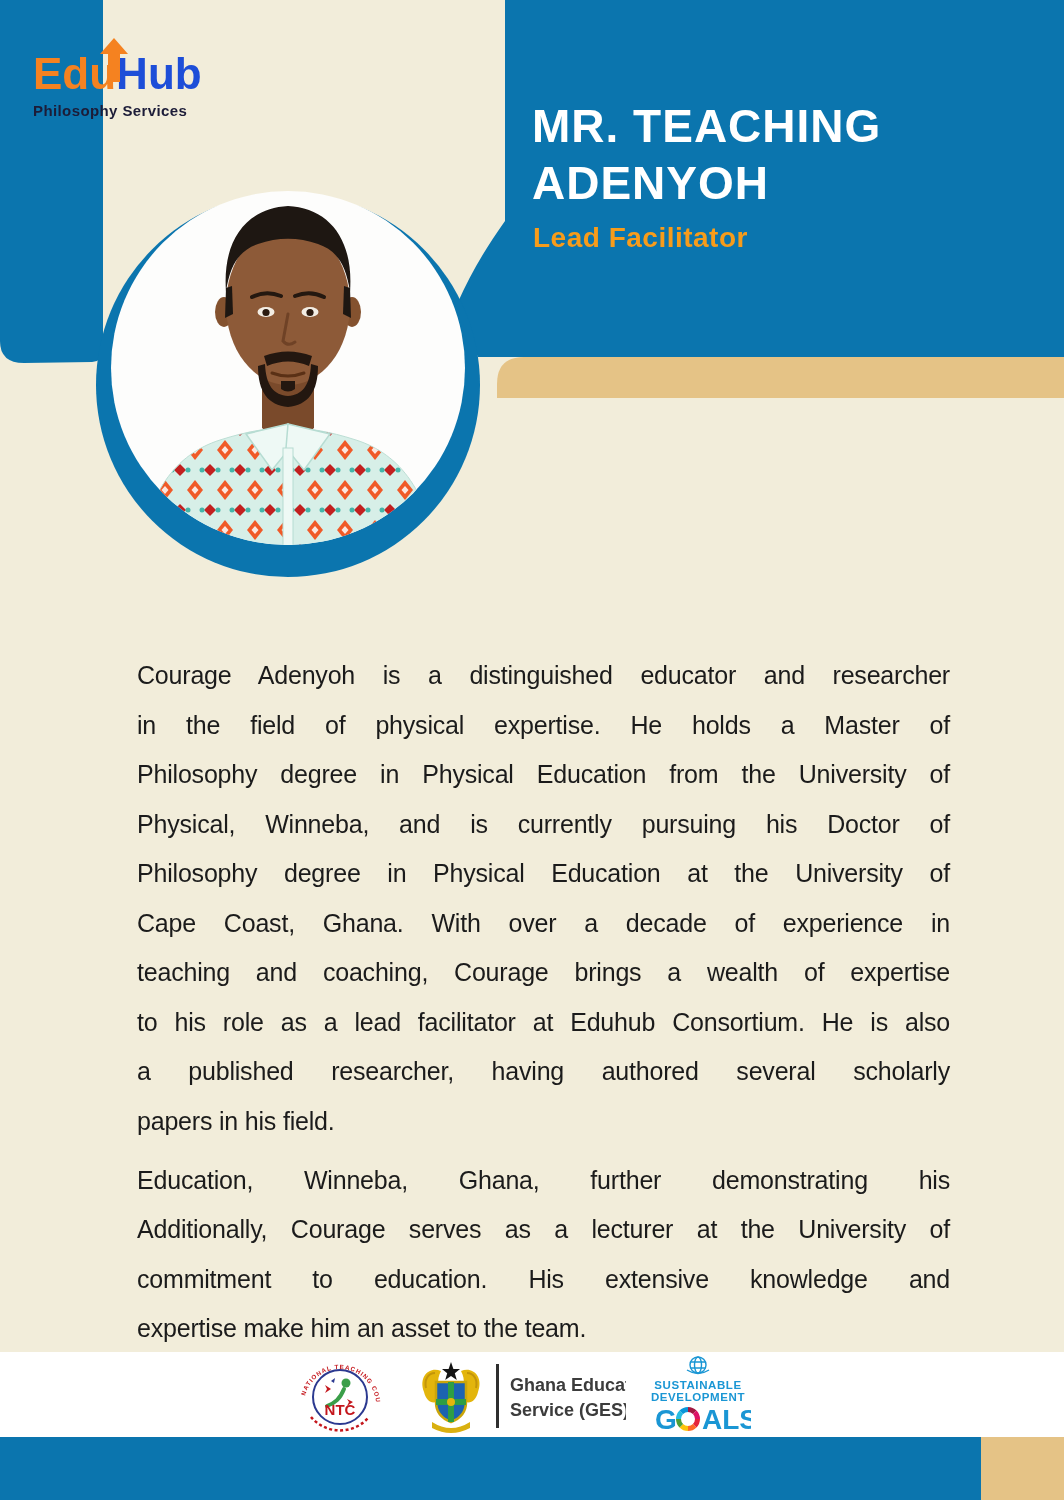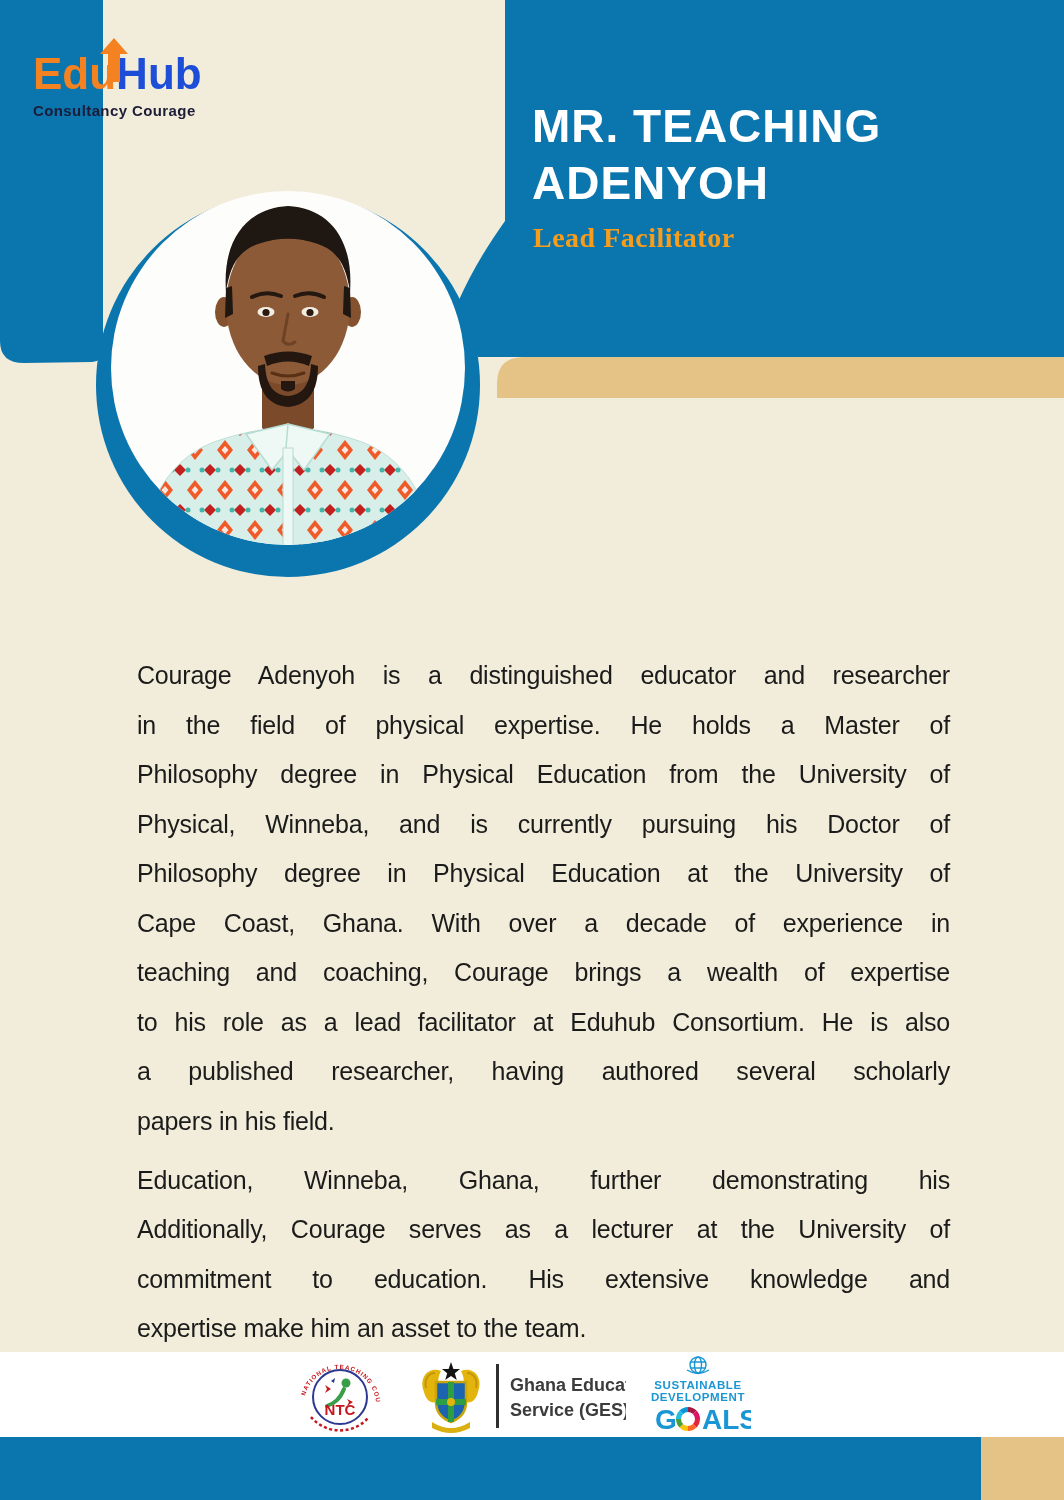--- a/index.html
+++ b/index.html
@@ -13,21 +13,21 @@
   .logo{position:absolute;left:33px;top:52px;width:220px;}
   .logo-word{font-weight:bold;font-size:44px;letter-spacing:0px;line-height:1;position:relative;z-index:2;}
   .logo-word .edu{color:#f58220;text-align:right;}
   .logo-word .hub{color:#1d4ed8;}
   .logo-arrow{position:absolute;left:64px;top:-18px;z-index:3;}
   .logo-tagline{font-size:15px;font-weight:bold;color:#1c1c38;letter-spacing:.4px;margin-top:6px;}
   
   .person-name{position:absolute;left:532px;top:98px;width:430px;
     color:#ffffff;font-weight:800;font-size:46px;line-height:57px;letter-spacing:1px;}
   .person-role{position:absolute;left:533px;top:222px;color:#f79c1b;
-    font-weight:bold;font-size:28px;letter-spacing:.5px;font-family:Liberation Serif, serif;}
+    font-weight:bold;font-size:28px;letter-spacing:.5px;}
   
   .bio{position:absolute;left:137px;top:641px;width:813px;color:#1b1b1b;
     font-size:25px;line-height:29.5px;letter-spacing:-0.2px;}
   .bio-para + .bio-para{margin-top:29.5px;}
   .bio-line{text-align:justify;text-align-last:justify;white-space:normal;margin-top:20px;}
   .bio-line-last{text-align-last:left;}
   
   .footer-strip{position:absolute;left:0;top:1352px;width:1064px;height:85px;background:#ffffff;}
   .footer-blue{position:absolute;left:0;top:1437px;width:981px;height:63px;background:#0b75ae;}
   .footer-tan{position:absolute;left:981px;top:1437px;width:83px;height:63px;background:#e5c386;}
@@ -103,21 +103,21 @@
 
 <div class="logo">
   <div class="logo-word">
     <span class="edu">Edu</span><span class="hub">Hub</span>
   </div>
   <div class="logo-arrow">
     <svg width="42" height="52" viewBox="0 0 42 52">
       <path d="M3 20 L17 4 L31 20 H23 V48 H11 V20 Z" fill="#f58220"></path>
     </svg>
   </div>
-  <div class="logo-tagline">Consultancy Courage</div>
+  <div class="logo-tagline">Philosophy Services</div>
 </div>
 
 <div class="person-name">
   <div>MR. TEACHING</div>
   <div>ADENYOH</div>
 </div>
 <div class="person-role">Lead Facilitator</div>
 
 <div class="bio">
     <div class="bio-para">

